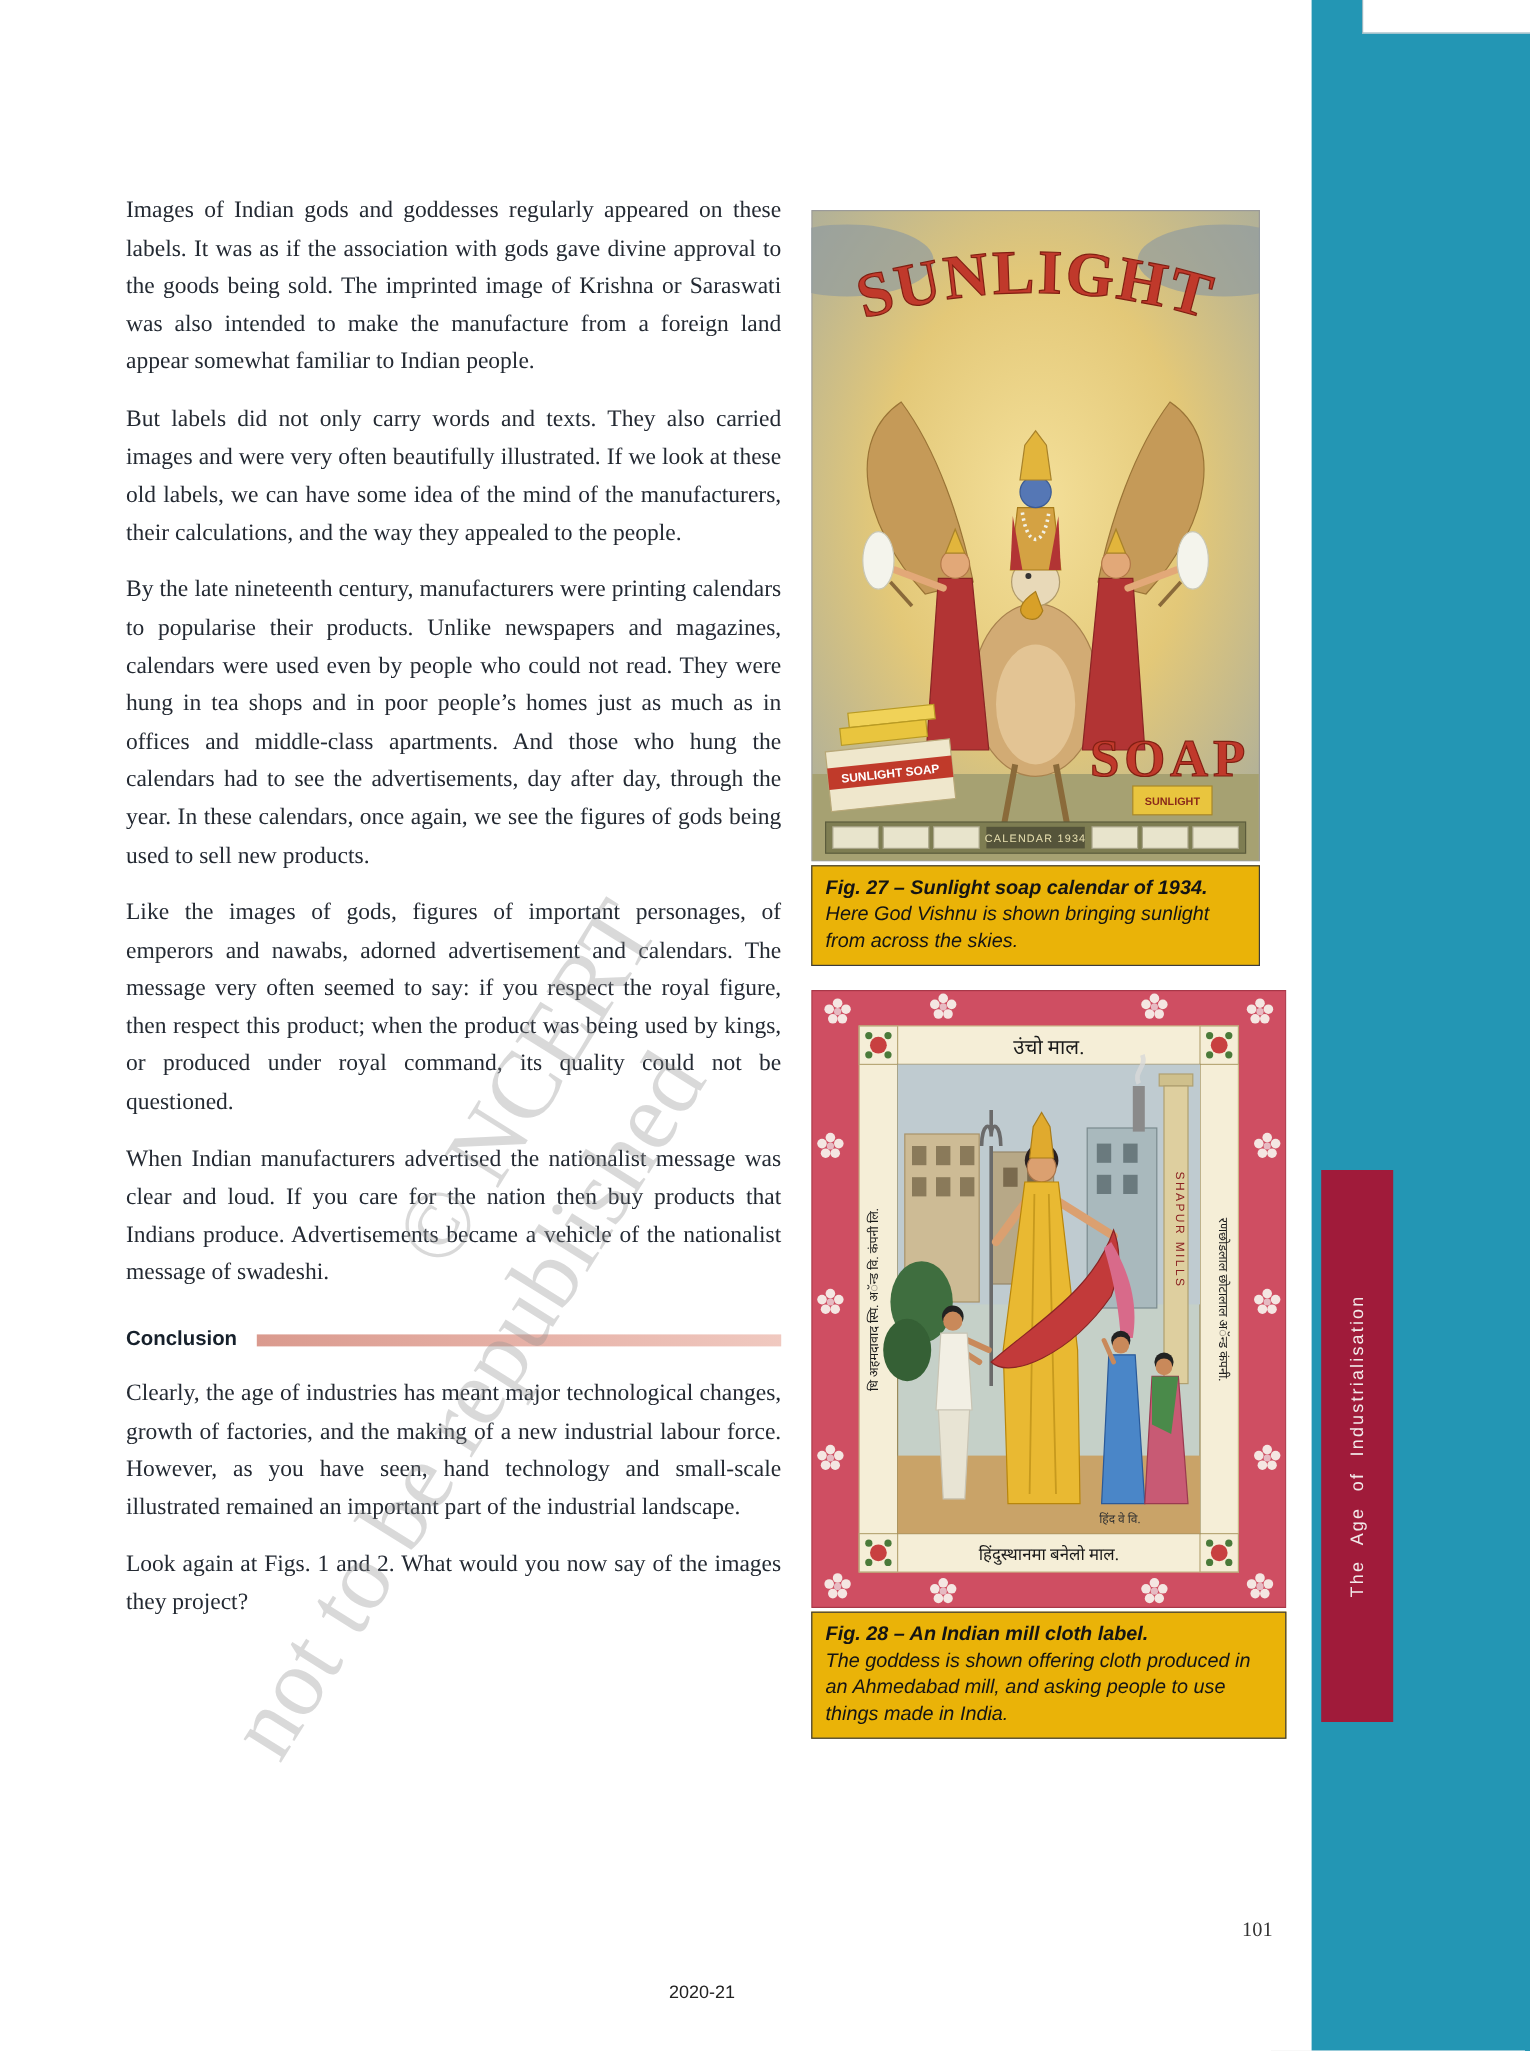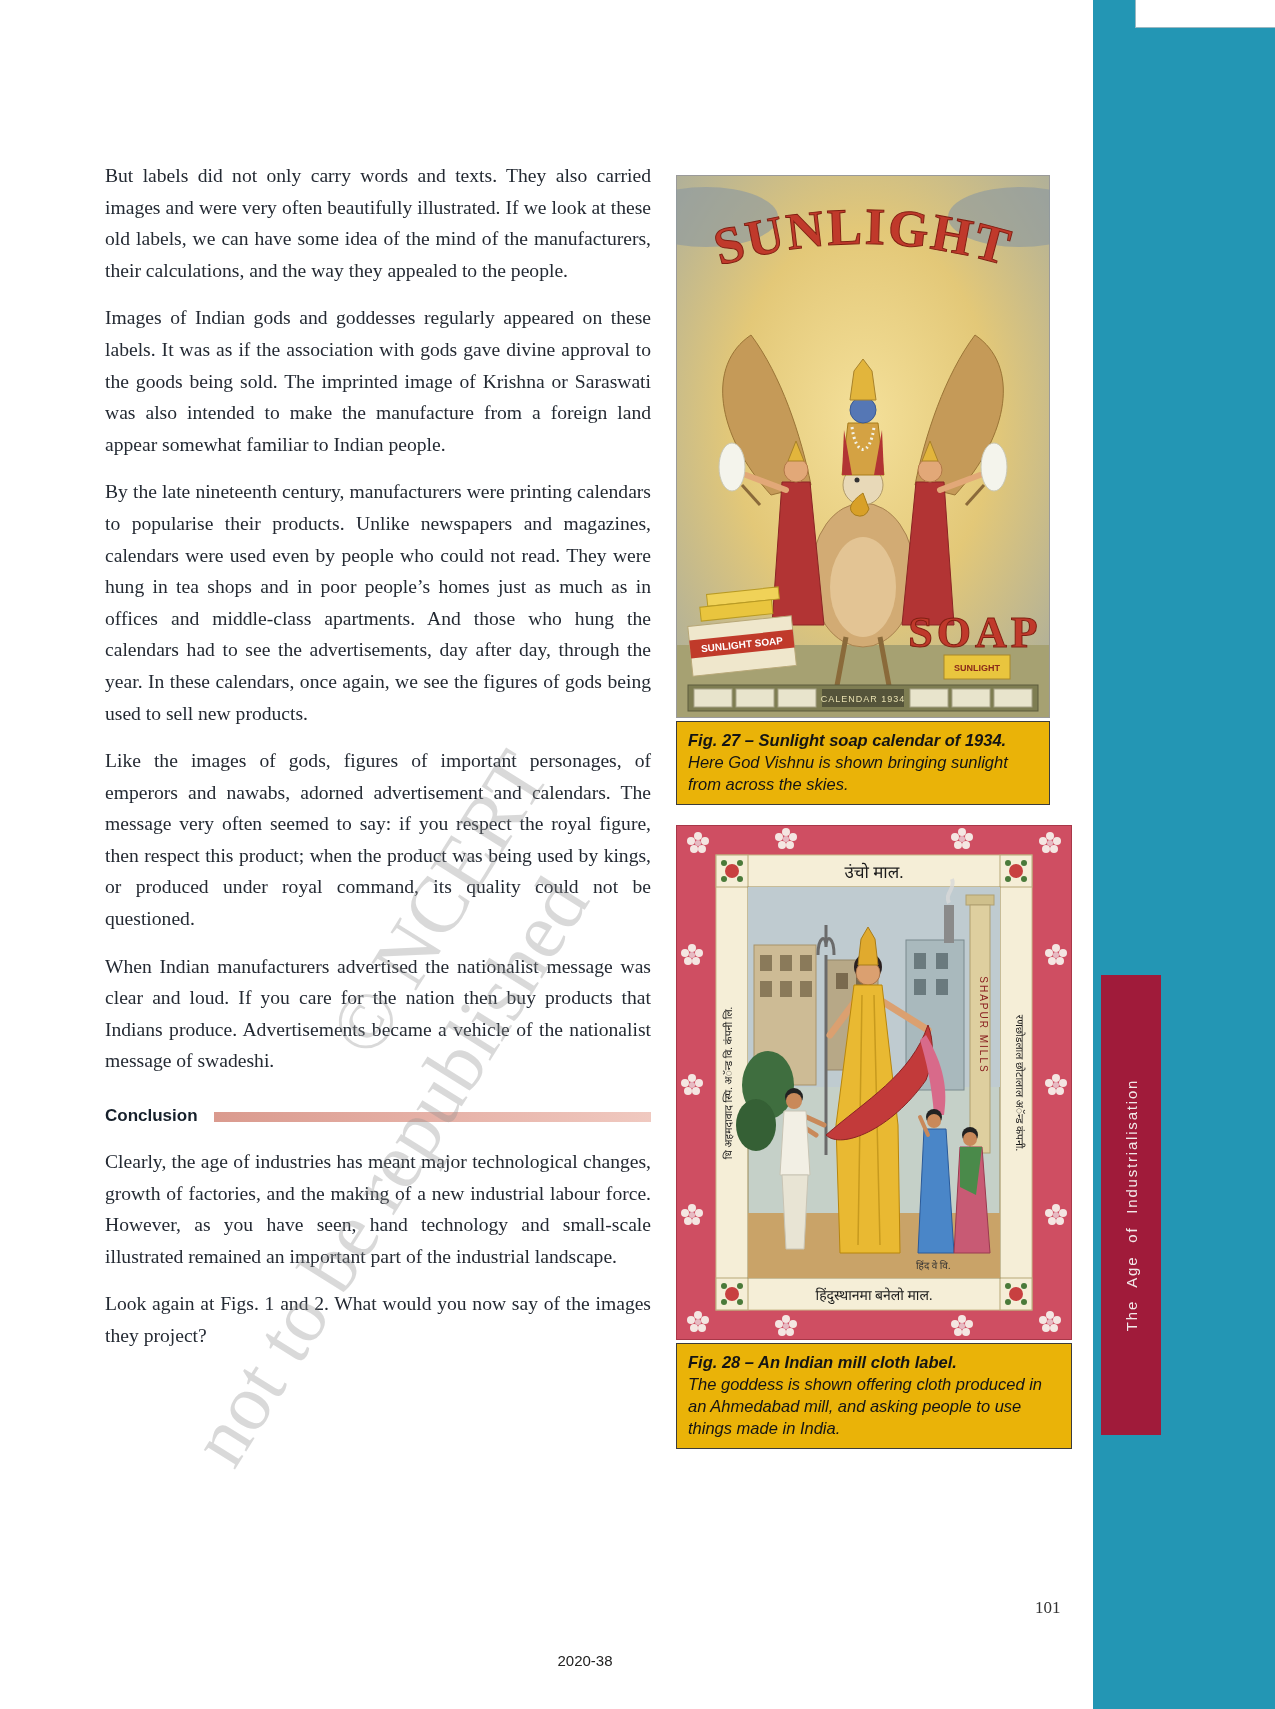--- a/index.html
+++ b/index.html
@@ -56,22 +56,22 @@
 </style>
 </head>
 <body>
 
 <div class="page">
 
   <div class="wm wm1">© NCERT</div>
   <div class="wm wm2">not to be republished</div>
 
   <main class="text-col">
+    <p>Images of Indian gods and goddesses regularly appeared on these labels. It was as if the association with gods gave divine approval to the goods being sold. The imprinted image of Krishna or Saraswati was also intended to make the manufacture from a foreign land appear somewhat familiar to Indian people.</p>
     <p>But labels did not only carry words and texts. They also carried images and were very often beautifully illustrated. If we look at these old labels, we can have some idea of the mind of the manufacturers, their calculations, and the way they appealed to the people.</p>
-    <p>Images of Indian gods and goddesses regularly appeared on these labels. It was as if the association with gods gave divine approval to the goods being sold. The imprinted image of Krishna or Saraswati was also intended to make the manufacture from a foreign land appear somewhat familiar to Indian people.</p>
     <p>By the late nineteenth century, manufacturers were printing calendars to popularise their products. Unlike newspapers and magazines, calendars were used even by people who could not read. They were hung in tea shops and in poor people’s homes just as much as in offices and middle-class apartments. And those who hung the calendars had to see the advertisements, day after day, through the year. In these calendars, once again, we see the figures of gods being used to sell new products.</p>
     <p>Like the images of gods, figures of important personages, of emperors and nawabs, adorned advertisement and calendars. The message very often seemed to say: if you respect the royal figure, then respect this product; when the product was being used by kings, or produced under royal command, its quality could not be questioned.</p>
     <p>When Indian manufacturers advertised the nationalist message was clear and loud. If you care for the nation then buy products that Indians produce. Advertisements became a vehicle of the nationalist message of swadeshi.</p>
 
     <div class="conclusion-row">
       <h2 class="conclusion-heading">Conclusion</h2>
       <span class="conclusion-bar"></span>
     </div>
     <p>Clearly, the age of industries has meant major technological changes, growth of factories, and the making of a new industrial labour force. However, as you have seen, hand technology and small-scale illustrated remained an important part of the industrial landscape.</p>
     <p>Look again at Figs. 1 and 2. What would you now say of the images they project?</p>
@@ -319,15 +319,15 @@
   </figure>
 
   <aside class="teal-strip">
     <div class="corner-notch"></div>
     <div class="maroon-band">
       <div class="sidebar-title">The Age of Industrialisation</div>
     </div>
   </aside>
 
   <div class="page-number">101</div>
-  <div class="footer-year">2020-38</div>
+  <div class="footer-year">2020-21</div>
 
 </div>
 
 </body></html>

